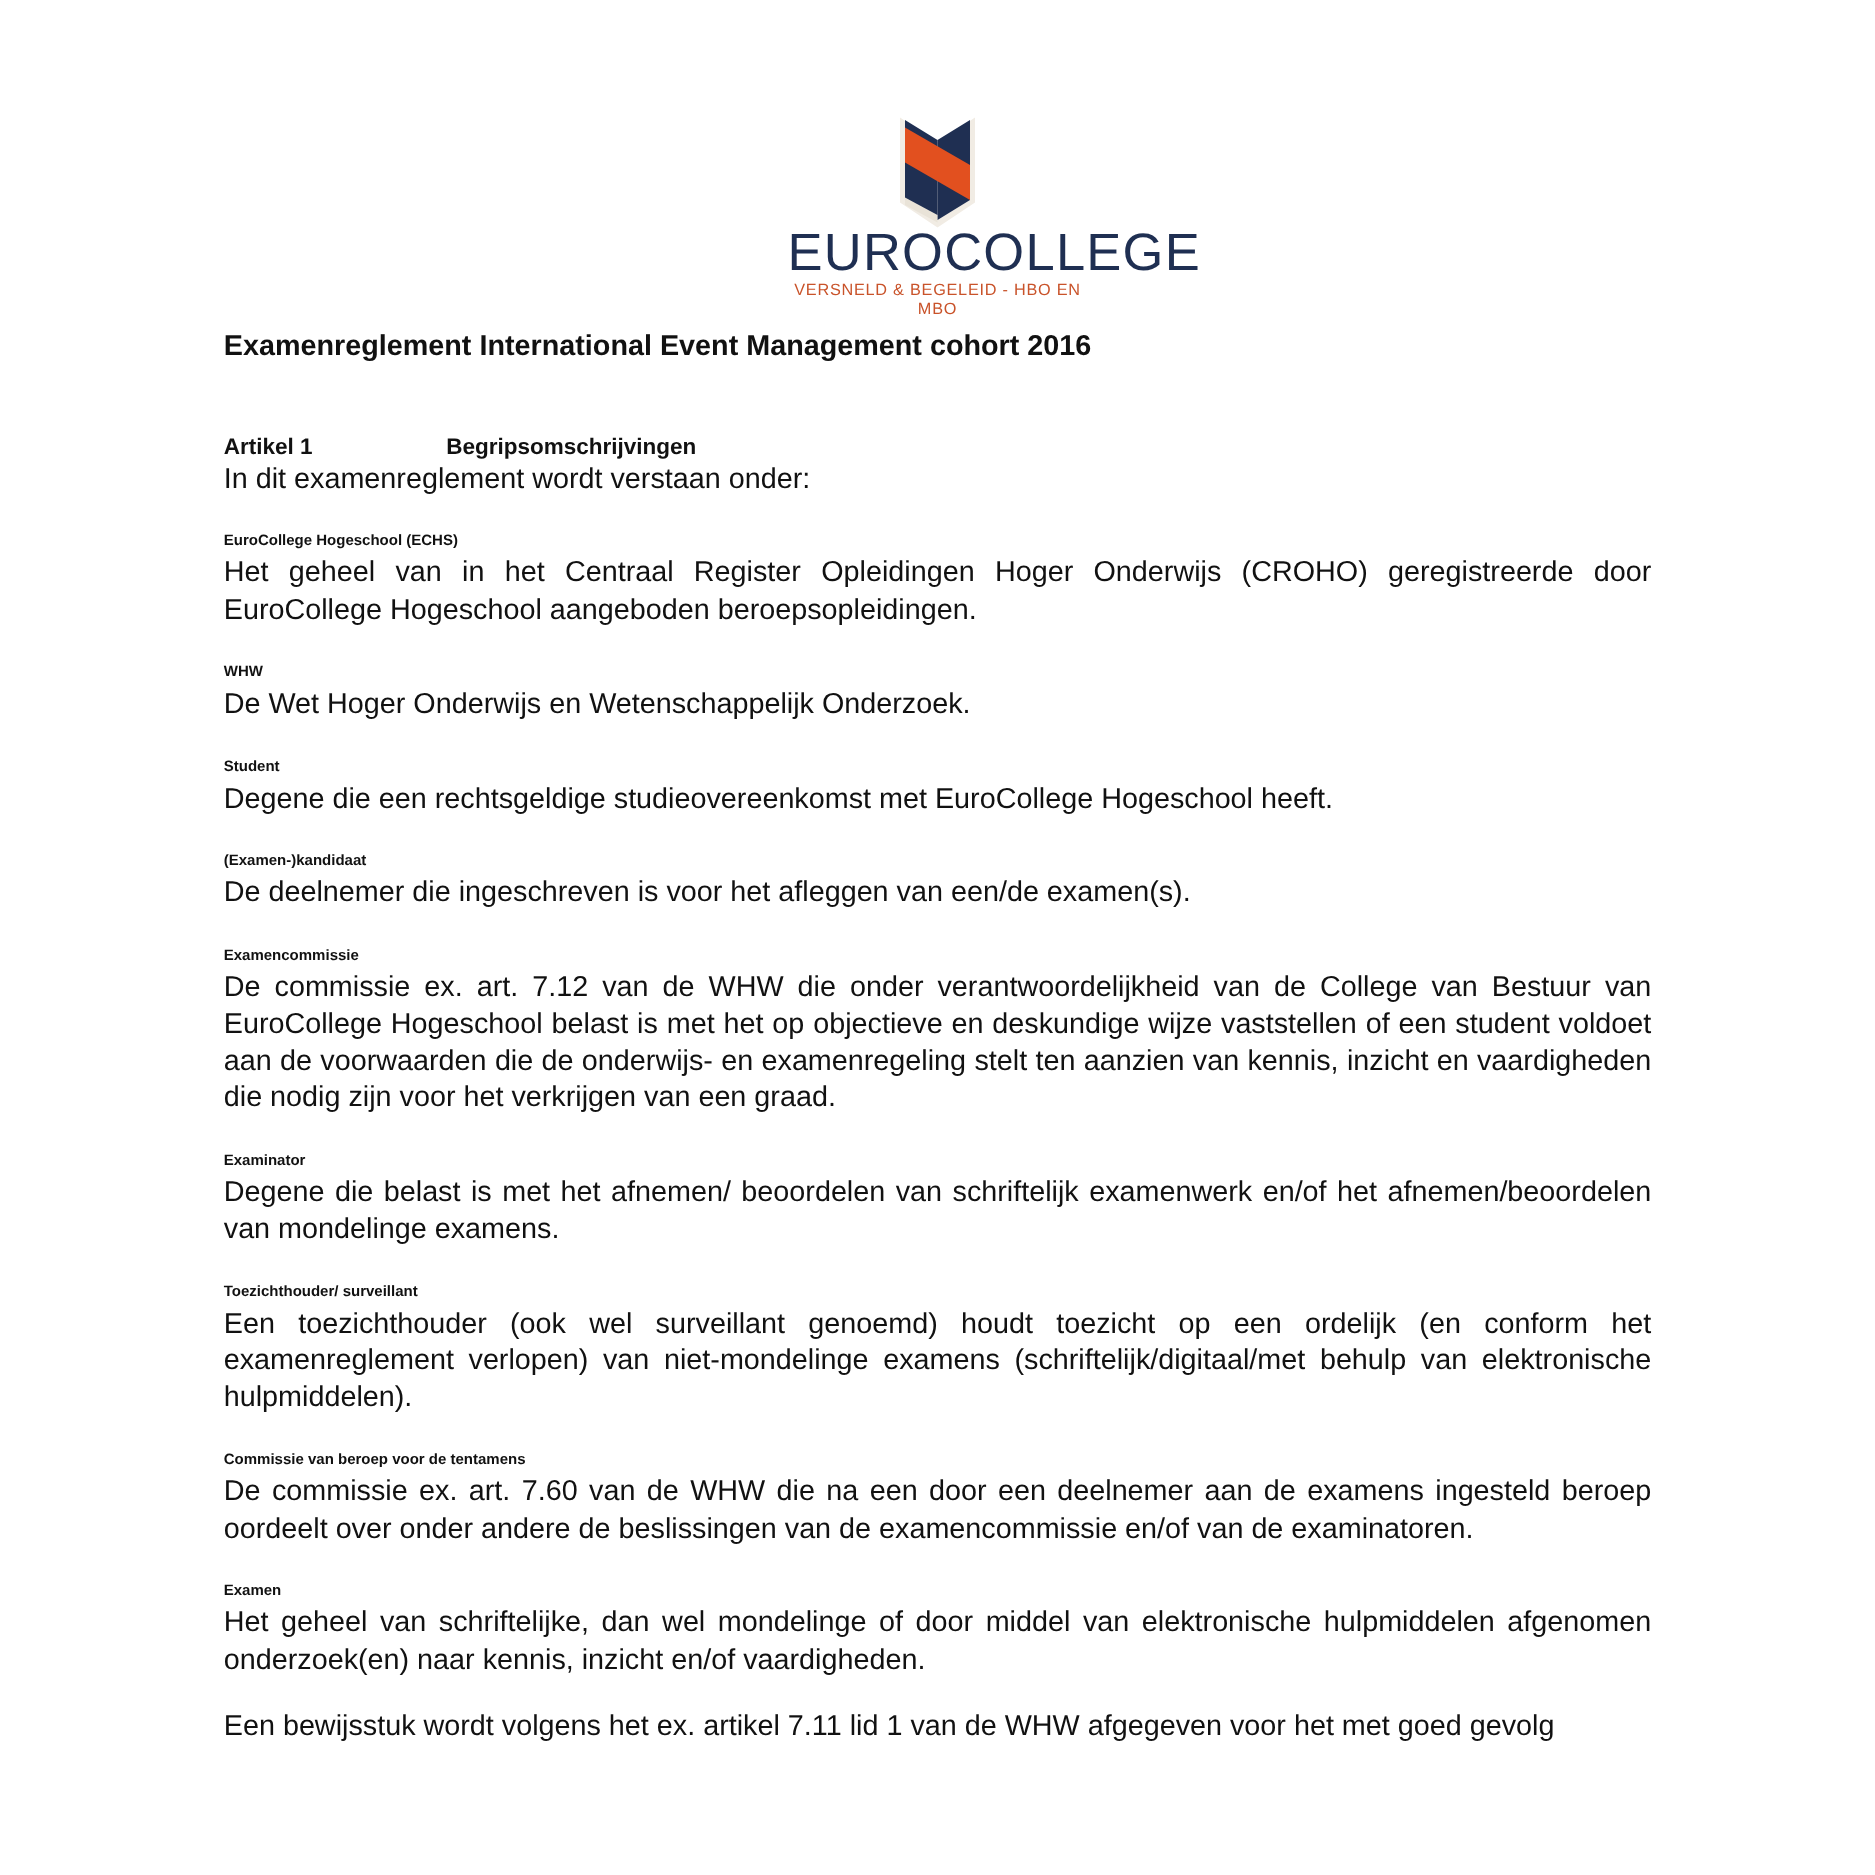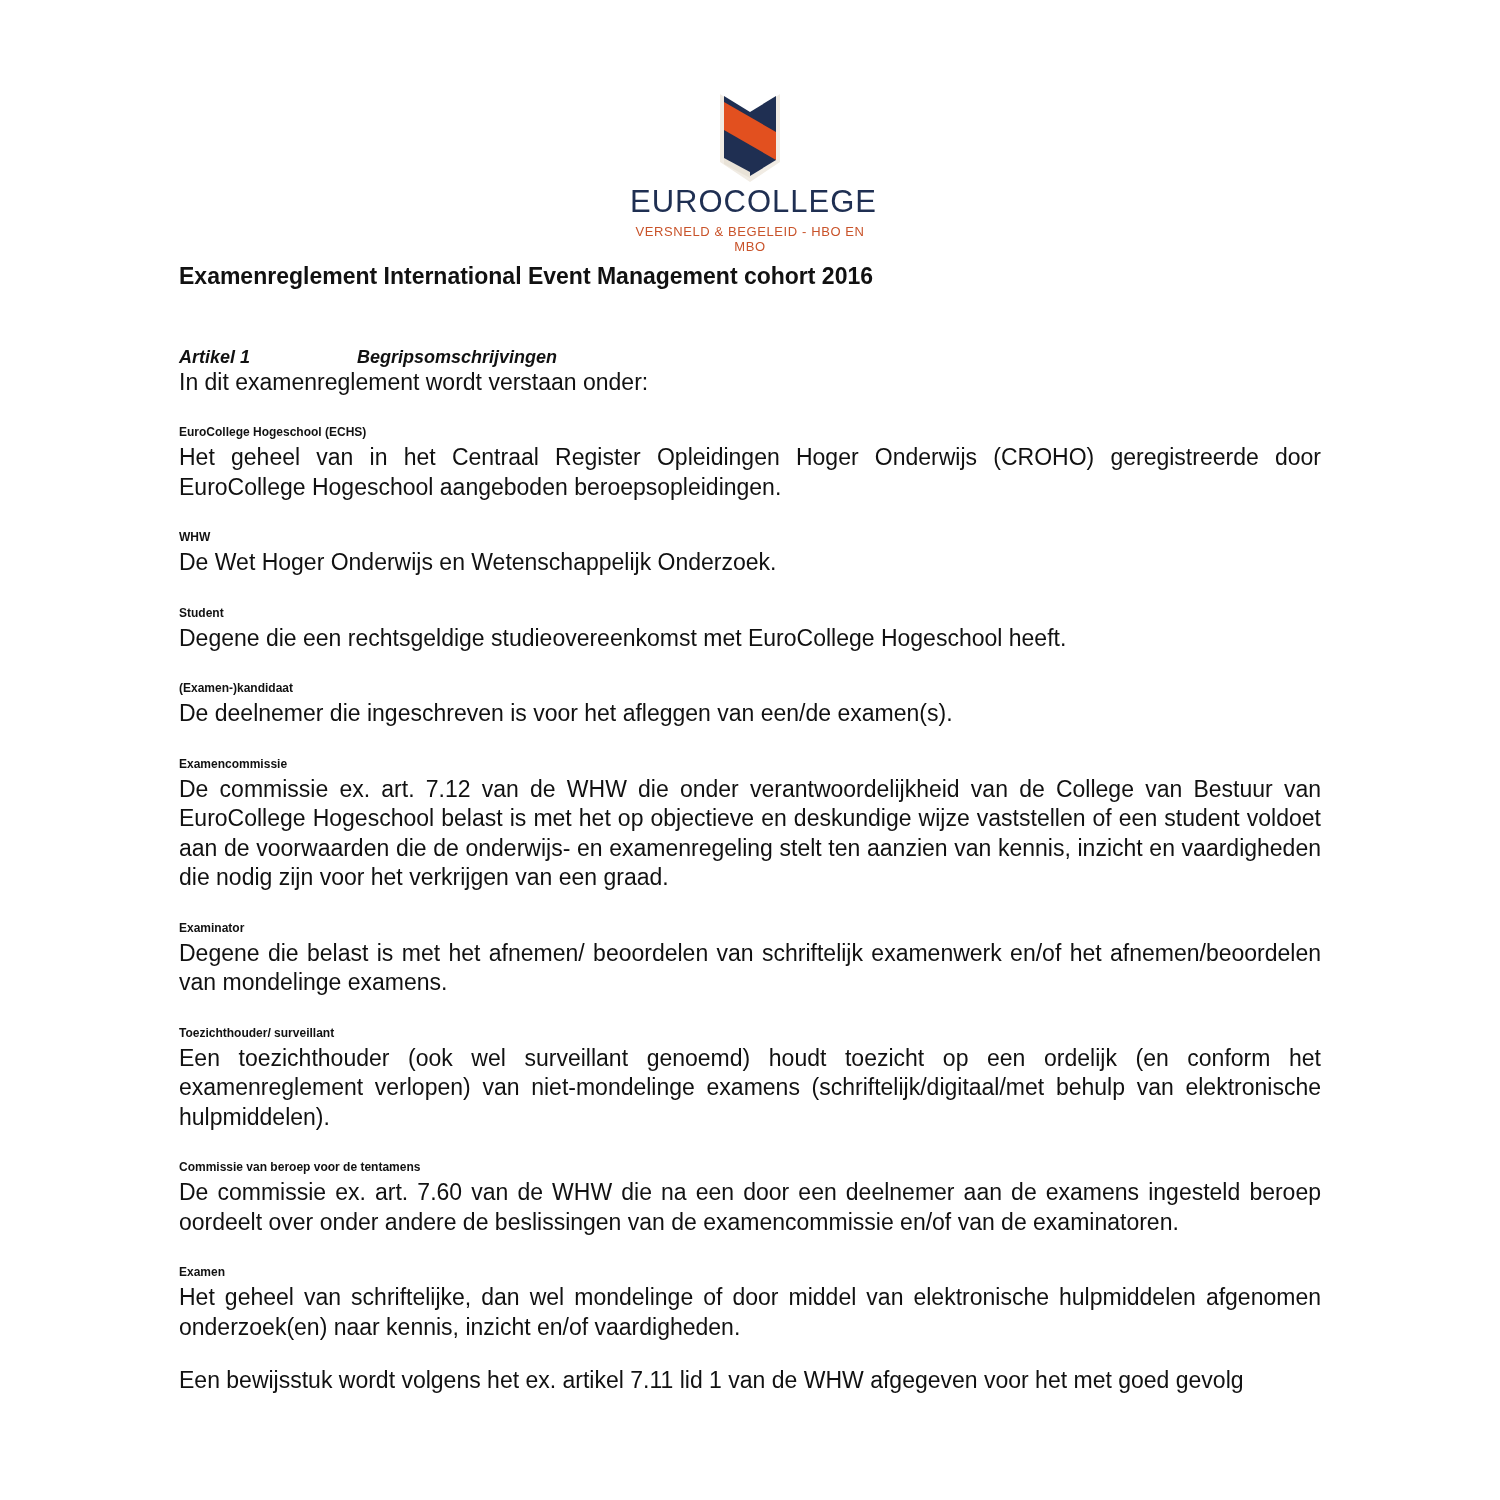--- a/index.html
+++ b/index.html
@@ -1,23 +1,23 @@
 <!DOCTYPE html>
 <html><head>
 <meta charset="utf-8">
 <style>
   html, body { margin: 0; padding: 0; background: #ffffff; }
   body { width: 1500px; height: 1500px; overflow: hidden; position: relative; font-family: "Liberation Sans", sans-serif; color: #111; }
   .logo { position: absolute; left: 630px; top: 86px; width: 240px; text-align: center; }
   .shield { display: block; margin: 0 auto; width: 72px; height: 100px; }
-  .brand { font-family: "Liberation Sans", sans-serif; font-size: 31px; font-weight: normal; color: #1f2f52; letter-spacing: 1px; margin-top: 0px; line-height: 32px; }
+  .brand { font-family: "Liberation Sans", sans-serif; font-size: 42px; font-weight: normal; color: #1f2f52; letter-spacing: 1px; margin-top: 0px; line-height: 32px; }
   .tagline { font-size: 13px; color: #c9532a; letter-spacing: 0.6px; margin-top: 6px; }
   .page { position: absolute; left: 179px; top: 258px; width: 1142px; }
   .doc-title { font-weight: bold; font-size: 23px; margin: 0; line-height: 36px; }
-  .article { margin-top: 52px; font-weight: bold; font-size: 18px; line-height: 22px; font-style: italic; }
+  .article { margin-top: 52px; font-weight: bold; font-size: 18px; line-height: 22px; }
   .article .num { display: inline-block; width: 178px; }
   .intro { font-size: 23px; line-height: 29px; margin: 0; }
   .term { margin-top: 24px; }
   .term h3 { font-size: 12px; font-weight: bold; margin: 0; line-height: 22px; }
   .term p { font-size: 23px; line-height: 29.5px; margin: 0; text-align: justify; }
 </style>
 </head>
 <body>
 
 <div class="logo">

